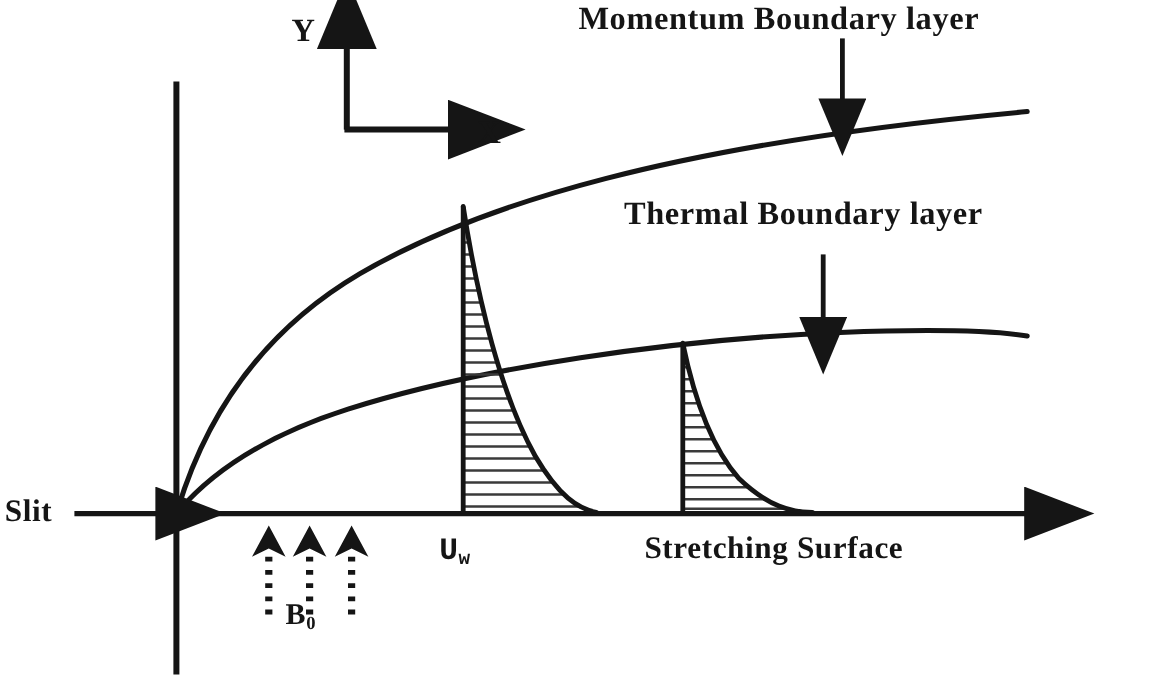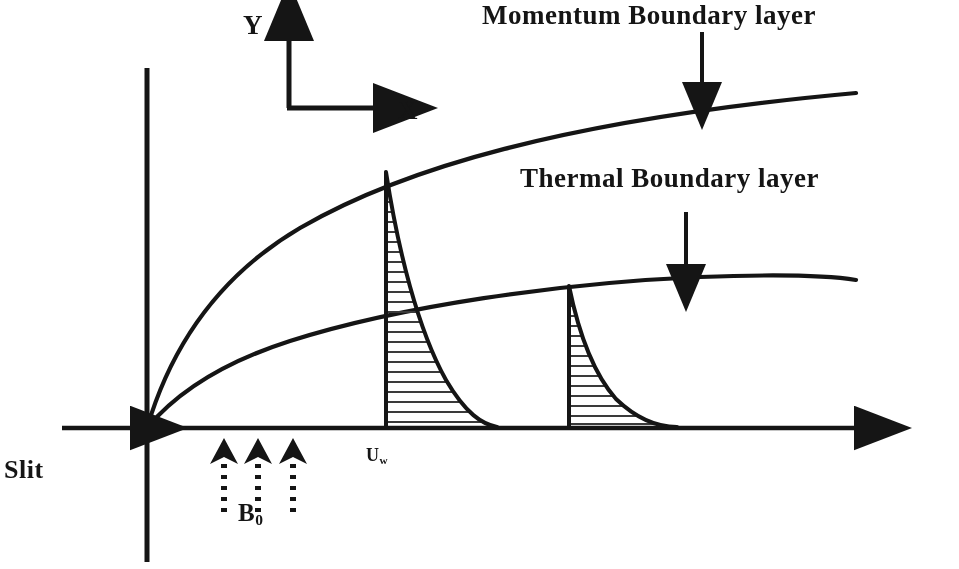--- a/index.html
+++ b/index.html
@@ -43,26 +43,26 @@
   }
   .lbl-stretch {
     left: 537px;
     top: 444px;
     font-size: 26px;
   }
   .lbl-slit {
     left: 4px;
     top: 413px;
     font-size: 26px;
-    margin-top: 44px;
   }
   .lbl-uw {
     left: 366px;
     top: 446px;
-    font-size: 18px;
+    font-size: 26px;
+    font-family: Liberation Mono, monospace;
   }
   .lbl-b0 {
     left: 238px;
     top: 500px;
     font-size: 25px;
     text-align: center;
   }
   .lbl-axisY {
     left: 243px;
     top: 12px;
@@ -206,20 +206,21 @@
     <g>
       <line x1="289" y1="108" x2="289" y2="36" stroke="#151515" stroke-width="5" marker-end="url(#arrow-down)"></line>
       <line x1="287" y1="108" x2="378" y2="108" stroke="#151515" stroke-width="5" marker-end="url(#arrow-right)"></line>
     </g>
   </svg>
 
   <div class="lbl lbl-momentum">Momentum Boundary layer</div>
 
   <div class="lbl lbl-thermal">Thermal Boundary layer</div>
 
+  <div class="lbl lbl-stretch">Stretching Surface</div>
 
   <div class="lbl lbl-slit">Slit</div>
 
   <div class="lbl lbl-uw"><span>U</span><span class="sub">w</span></div>
 
   <div class="lbl lbl-b0"><span>B</span><span class="sub">0</span></div>
 
   <div class="lbl lbl-axisY">Y</div>
 
   <div class="lbl lbl-axisX">X</div>

